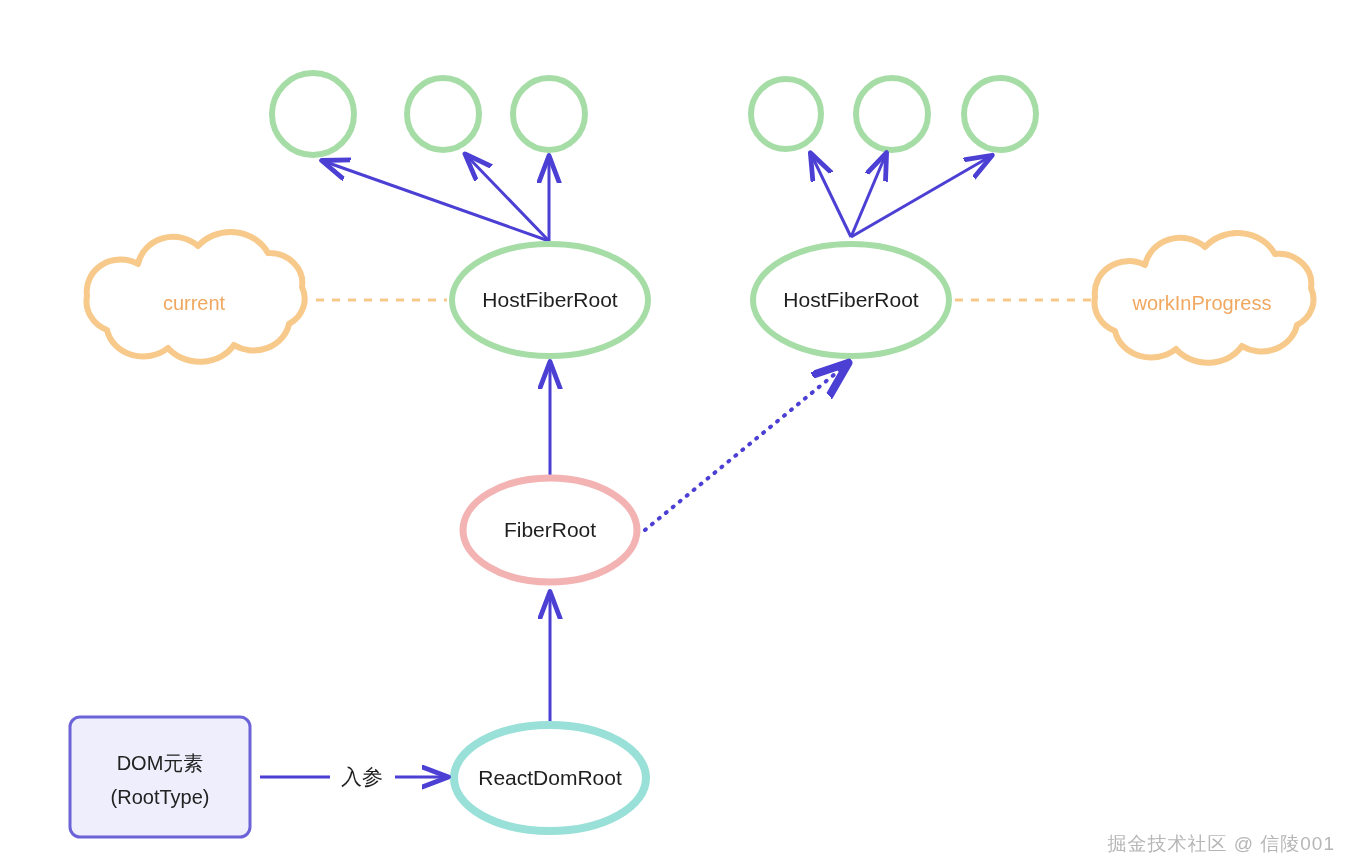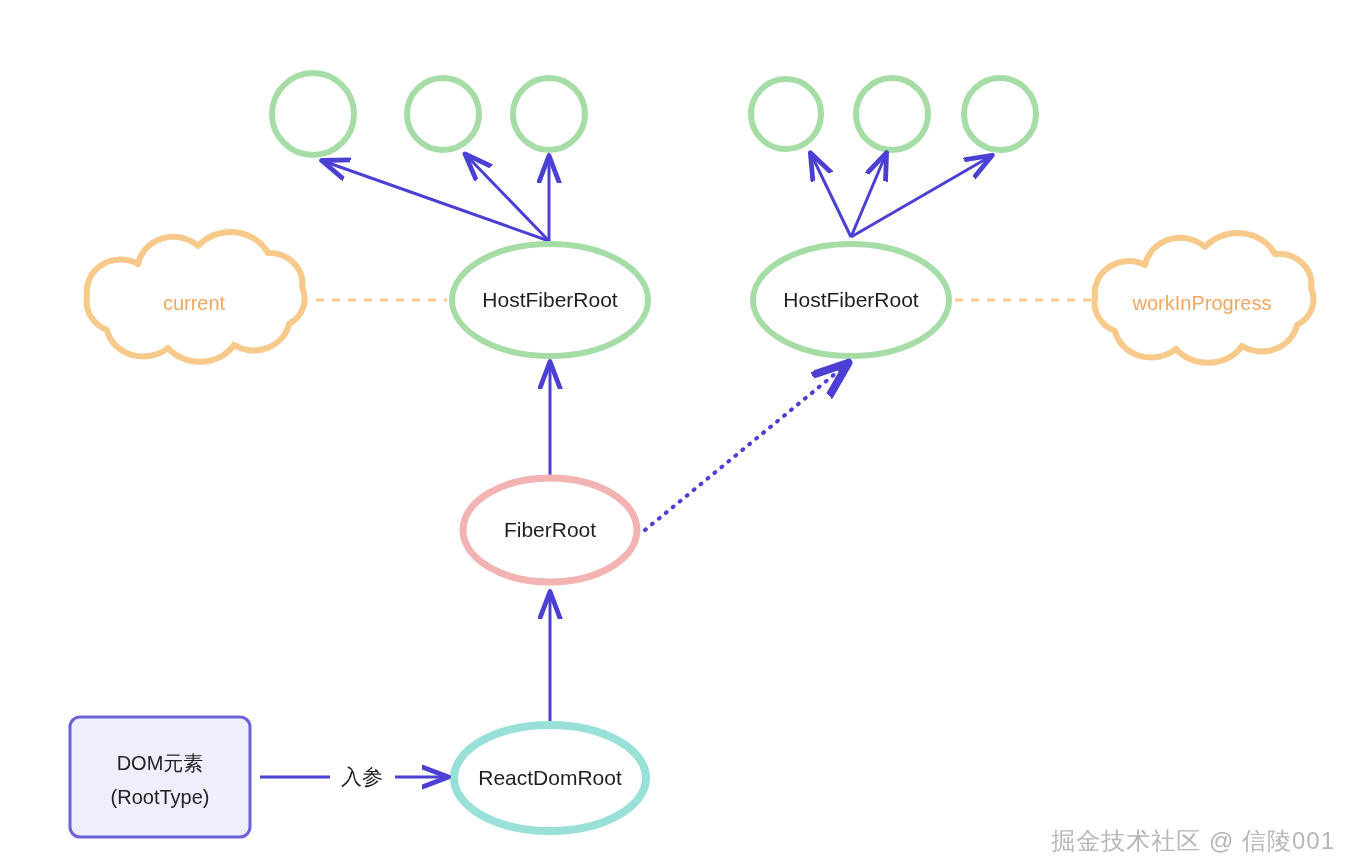--- a/index.html
+++ b/index.html
@@ -51,21 +51,21 @@
     font-size: 21px;
     fill: #1f1f1f;
     text-anchor: middle;
     dominant-baseline: middle;
   }
   .watermark-text {
     position: absolute;
     right: 22px;
     bottom: 14px;
     font-family: "Liberation Sans", "DejaVu Sans", sans-serif;
-    font-size: 24px;
+    font-size: 19px;
     color: #b6b6b6;
     letter-spacing: 1px;
     user-select: none;
     white-space: nowrap;
   }
 </style>
 </head>
 <body>
 
 <div id="canvas">

